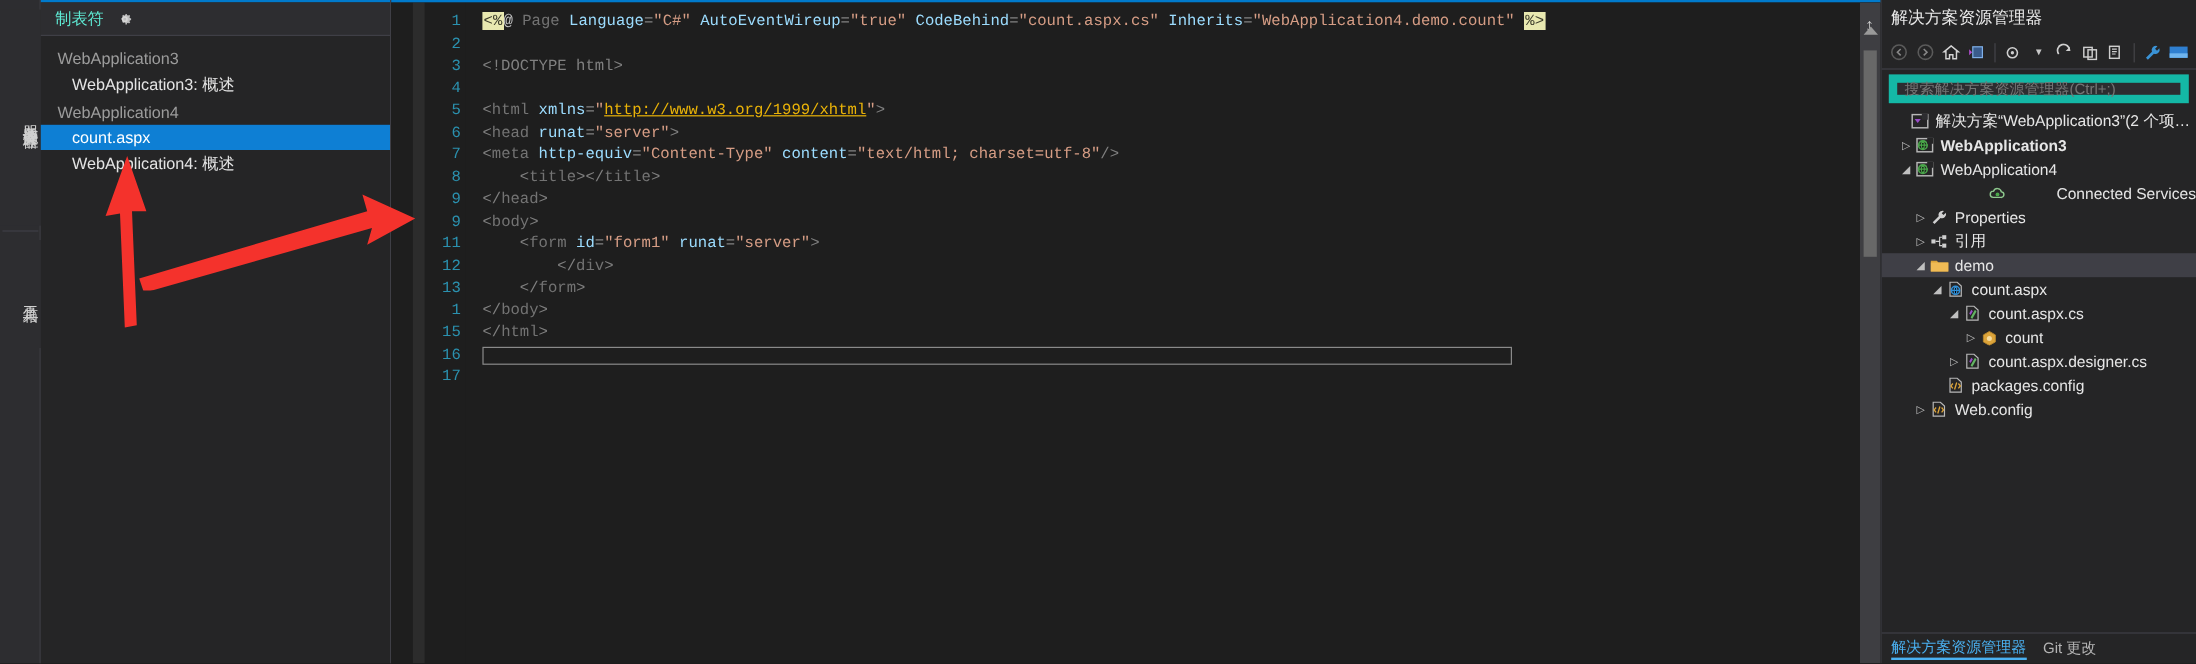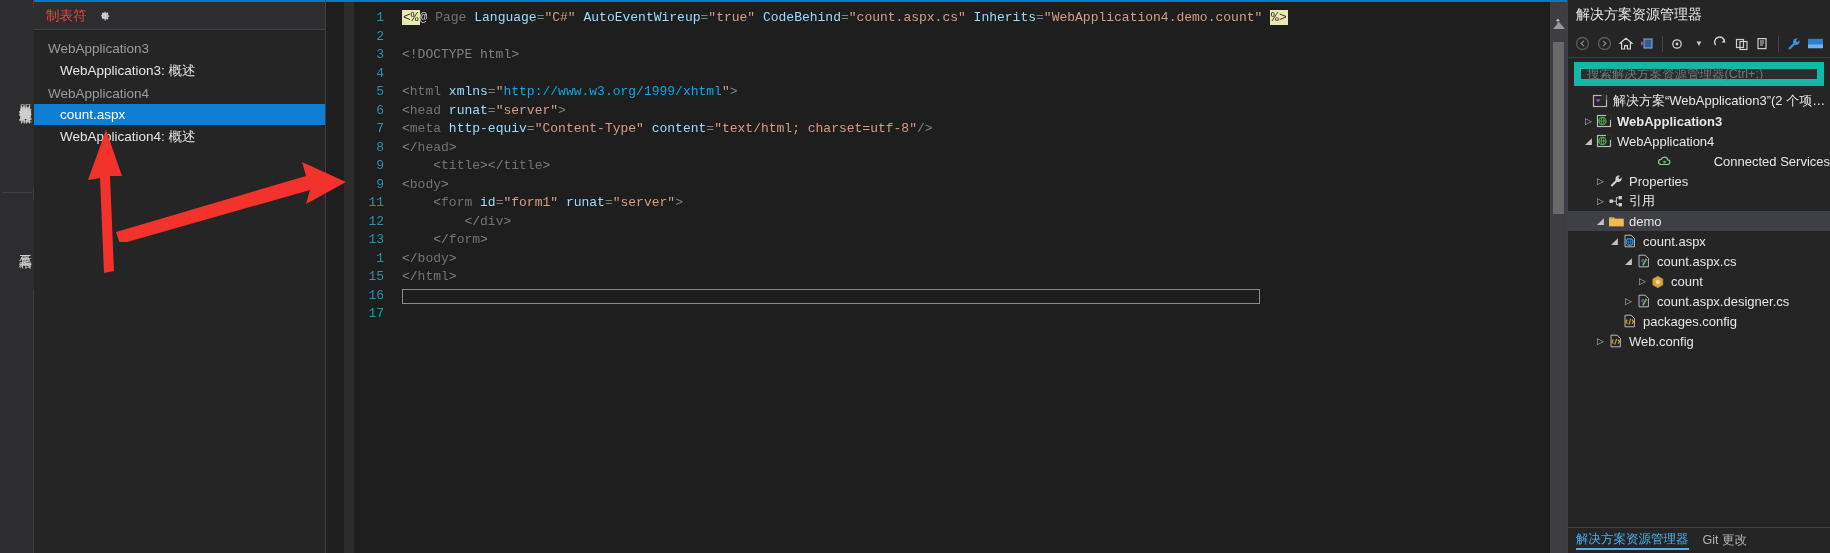--- a/index.html
+++ b/index.html
@@ -34,21 +34,21 @@
     background: #252526; border-right: 1px solid #3f3f46;
     display: flex; flex-direction: column;
     position: relative;
   }
   .leftpanel-top-accent { height: 2px; background: #007acc; width: 100%; }
   .leftpanel-header {
     height: 28px; background: #2d2d30;
     display: flex; align-items: center; gap: 10px;
     padding: 0 12px; border-bottom: 1px solid #3f3f46;
   }
-  .leftpanel-header .title { color: #ef4444; font-size: 13.5px; }
+  .leftpanel-header .title { color: #5eead4; font-size: 13.5px; }
   .gear {
     width: 14px; height: 14px; position: relative; display:inline-block;
   }
   .gear svg { display:block; }
   .leftpanel-list { padding-top: 8px; }
   .lp-group {
     color: #9c9c9c; font-size: 13.5px; padding: 3px 0 3px 14px;
   }
   .lp-item {
     color: #e4e4e4; font-size: 13.5px; padding: 3px 0 3px 26px;
@@ -89,21 +89,21 @@
   .cline {
     font-family: "Liberation Mono", monospace;
     font-size: 13px; line-height: 18.5px; white-space: pre;
     color: #dcdcdc;
   }
   .tk-tag { color: #737373; }
   .tk-attr { color: #9cdcfe; }
   .tk-str { color: #d69d85; }
   .tk-punct { color: #808080; }
   .tk-dir { color: #c8c8c8; }
-  .tk-url { color: #0ea5e9; }
+  .tk-url { color: #eab308; text-decoration: underline; }
   .tk-mark {
     background: #e8e8b0; color: #3a3a2a; padding: 0 1px;
   }
   .caretbox {
     border: 1px solid #8a8a8a; height: 15px; margin-top: 2px;
     width: 858px; background: #1e1e1e;
   }
 
   
   .ed-scroll {
@@ -239,22 +239,22 @@
 
       <div class="codearea">
 
         <div class="cline"><span class="tk-mark">&lt;%</span><span class="tk-dir">@ </span><span class="tk-tag">Page</span><span class="tk-attr"> Language</span><span class="tk-punct">=</span><span class="tk-str">"C#"</span><span class="tk-attr"> AutoEventWireup</span><span class="tk-punct">=</span><span class="tk-str">"true"</span><span class="tk-attr"> CodeBehind</span><span class="tk-punct">=</span><span class="tk-str">"count.aspx.cs"</span><span class="tk-attr"> Inherits</span><span class="tk-punct">=</span><span class="tk-str">"WebApplication4.demo.count"</span><span> </span><span class="tk-mark">%&gt;</span></div>
         <div class="cline">&nbsp;</div>
         <div class="cline"><span class="tk-punct">&lt;!DOCTYPE </span><span class="tk-punct">html&gt;</span></div>
         <div class="cline">&nbsp;</div>
         <div class="cline"><span class="tk-punct">&lt;</span><span class="tk-tag">html</span><span class="tk-attr"> xmlns</span><span class="tk-punct">=</span><span class="tk-str">"</span><span class="tk-url">http://www.w3.org/1999/xhtml</span><span class="tk-str">"</span><span class="tk-punct">&gt;</span></div>
         <div class="cline"><span class="tk-punct">&lt;</span><span class="tk-tag">head</span><span class="tk-attr"> runat</span><span class="tk-punct">=</span><span class="tk-str">"server"</span><span class="tk-punct">&gt;</span></div>
         <div class="cline"><span class="tk-punct">&lt;</span><span class="tk-tag">meta</span><span class="tk-attr"> http-equiv</span><span class="tk-punct">=</span><span class="tk-str">"Content-Type"</span><span class="tk-attr"> content</span><span class="tk-punct">=</span><span class="tk-str">"text/html; charset=utf-8"</span><span class="tk-punct">/&gt;</span></div>
+        <div class="cline">    <span class="tk-punct">&lt;</span><span class="tk-tag">title</span><span class="tk-punct">&gt;&lt;/</span><span class="tk-tag">title</span><span class="tk-punct">&gt;</span></div>
         <div class="cline"><span class="tk-punct">&lt;/</span><span class="tk-tag">head</span><span class="tk-punct">&gt;</span></div>
-        <div class="cline">    <span class="tk-punct">&lt;</span><span class="tk-tag">title</span><span class="tk-punct">&gt;&lt;/</span><span class="tk-tag">title</span><span class="tk-punct">&gt;</span></div>
         <div class="cline"><span class="tk-punct">&lt;</span><span class="tk-tag">body</span><span class="tk-punct">&gt;</span></div>
         <div class="cline">    <span class="tk-punct">&lt;</span><span class="tk-tag">form</span><span class="tk-attr"> id</span><span class="tk-punct">=</span><span class="tk-str">"form1"</span><span class="tk-attr"> runat</span><span class="tk-punct">=</span><span class="tk-str">"server"</span><span class="tk-punct">&gt;</span></div>
         <div class="cline">        <span class="tk-punct">&lt;/</span><span class="tk-tag">div</span><span class="tk-punct">&gt;</span></div>
         <div class="cline">    <span class="tk-punct">&lt;/</span><span class="tk-tag">form</span><span class="tk-punct">&gt;</span></div>
         <div class="cline"><span class="tk-punct">&lt;/</span><span class="tk-tag">body</span><span class="tk-punct">&gt;</span></div>
         <div class="cline"><span class="tk-punct">&lt;/</span><span class="tk-tag">html</span><span class="tk-punct">&gt;</span></div>
         <div class="caretbox"></div>
       </div>
 
       <div class="ed-scroll">

